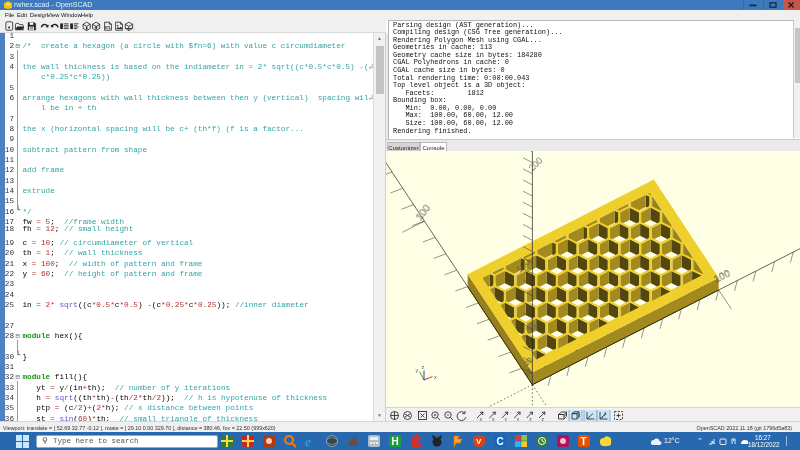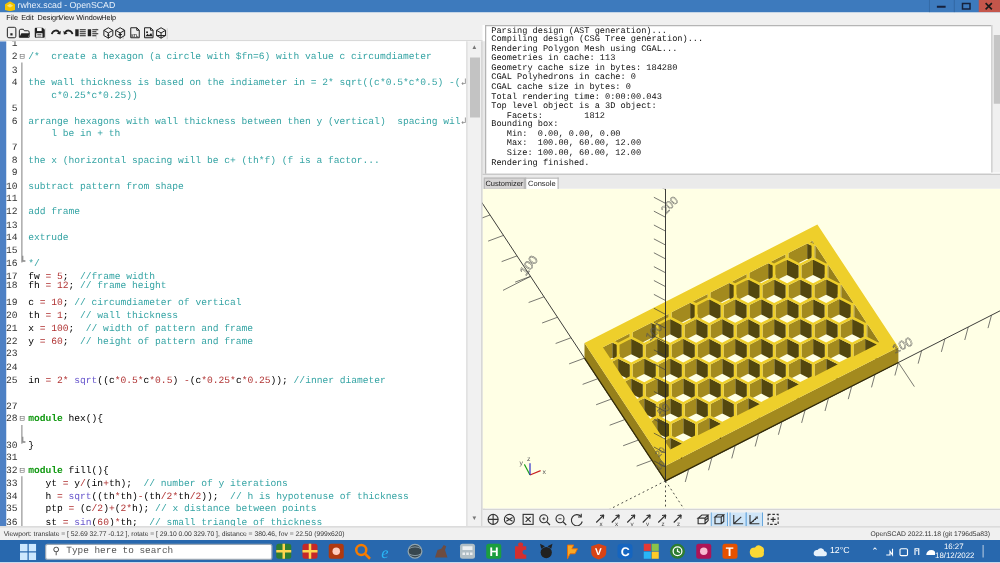--- a/index.html
+++ b/index.html
@@ -131,21 +131,21 @@
 <div class="erow" style="top:91.1px"><span class="ln">8</span><span class="cd"><span class="c">the x (horizontal spacing will be c+ (th*f) (f is a factor...</span></span></div>
 <div class="erow" style="top:101.4px"><span class="ln">9</span><span class="cd"></span></div>
 <div class="erow" style="top:111.7px"><span class="ln">10</span><span class="cd"><span class="c">subtract pattern from shape</span></span></div>
 <div class="erow" style="top:122.1px"><span class="ln">11</span><span class="cd"></span></div>
 <div class="erow" style="top:132.4px"><span class="ln">12</span><span class="cd"><span class="c">add frame</span></span></div>
 <div class="erow" style="top:142.8px"><span class="ln">13</span><span class="cd"></span></div>
 <div class="erow" style="top:153.1px"><span class="ln">14</span><span class="cd"><span class="c">extrude</span></span></div>
 <div class="erow" style="top:163.4px"><span class="ln">15</span><span class="cd"></span></div>
 <div class="erow" style="top:173.8px"><span class="ln">16</span><span class="fm2">┗</span><span class="cd"><span class="c">*/</span></span></div>
 <div class="erow" style="top:184.1px"><span class="ln">17</span><span class="cd"><span class="d">fw </span><span class="o">= </span><span class="n">5</span><span class="d">; </span><span class="c"> //frame width</span></span></div>
-<div class="erow" style="top:191px"><span class="ln">18</span><span class="cd"><span class="d">fh </span><span class="o">= </span><span class="n">12</span><span class="d">; </span><span class="c">// frame height</span></span></div>
+<div class="erow" style="top:191px"><span class="ln">18</span><span class="cd"><span class="d">fh </span><span class="o">= </span><span class="n">12</span><span class="d">; </span><span class="c">// small height</span></span></div>
 <div class="erow" style="top:204.8px"><span class="ln">19</span><span class="cd"><span class="d">c </span><span class="o">= </span><span class="n">10</span><span class="d">; </span><span class="c">// circumdiameter of vertical</span></span></div>
 <div class="erow" style="top:215.1px"><span class="ln">20</span><span class="cd"><span class="d">th </span><span class="o">= </span><span class="n">1</span><span class="d">;  </span><span class="c">// wall thickness</span></span></div>
 <div class="erow" style="top:225.5px"><span class="ln">21</span><span class="cd"><span class="d">x </span><span class="o">= </span><span class="n">100</span><span class="d">;  </span><span class="c">// width of pattern and frame</span></span></div>
 <div class="erow" style="top:235.8px"><span class="ln">22</span><span class="cd"><span class="d">y </span><span class="o">= </span><span class="n">60</span><span class="d">;  </span><span class="c">// height of pattern and frame</span></span></div>
 <div class="erow" style="top:246.2px"><span class="ln">23</span><span class="cd"></span></div>
 <div class="erow" style="top:256.5px"><span class="ln">24</span><span class="cd"></span></div>
 <div class="erow" style="top:266.8px"><span class="ln">25</span><span class="cd"><span class="d">in </span><span class="o">= </span><span class="n">2</span><span class="o">* </span><span class="f">sqrt</span><span class="d">((c</span><span class="o">*</span><span class="n">0.5</span><span class="o">*</span><span class="d">c</span><span class="o">*</span><span class="n">0.5</span><span class="d">) </span><span class="o">-</span><span class="d">(c</span><span class="o">*</span><span class="n">0.25</span><span class="o">*</span><span class="d">c</span><span class="o">*</span><span class="n">0.25</span><span class="d">)); </span><span class="c">//inner diameter</span></span></div>
 <div class="erow" style="top:287.5px"><span class="ln">27</span><span class="cd"></span></div>
 <div class="erow" style="top:297.9px"><span class="ln">28</span><span class="fm">⊟</span><span class="cd"><span class="k">module </span><span class="d">hex(){</span></span></div>
 <div class="erow" style="top:318.5px"><span class="ln">30</span><span class="fm2">┗</span><span class="cd"><span class="d">}</span></span></div>

